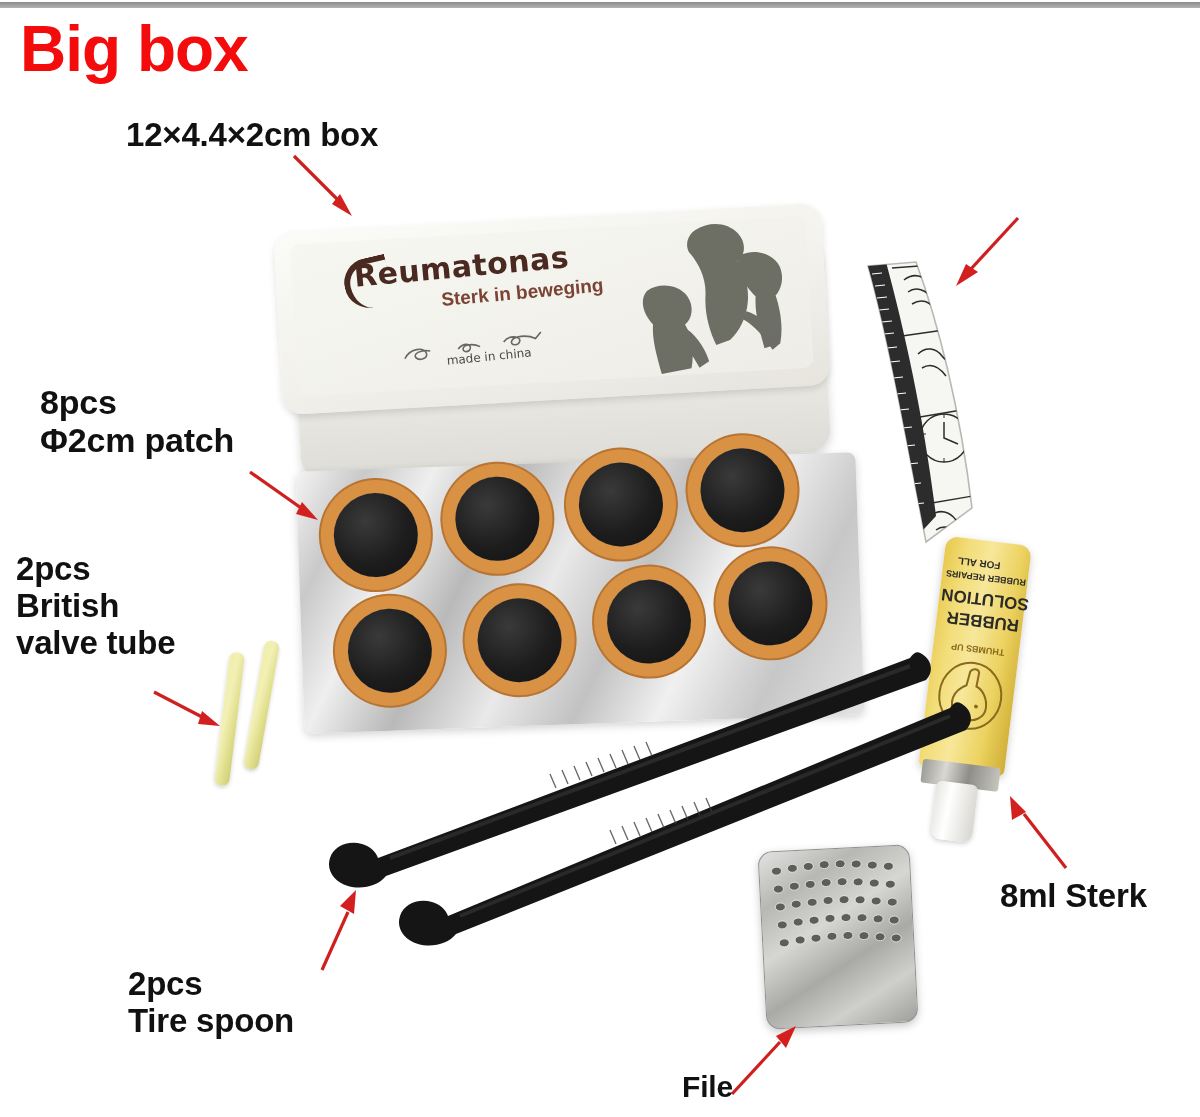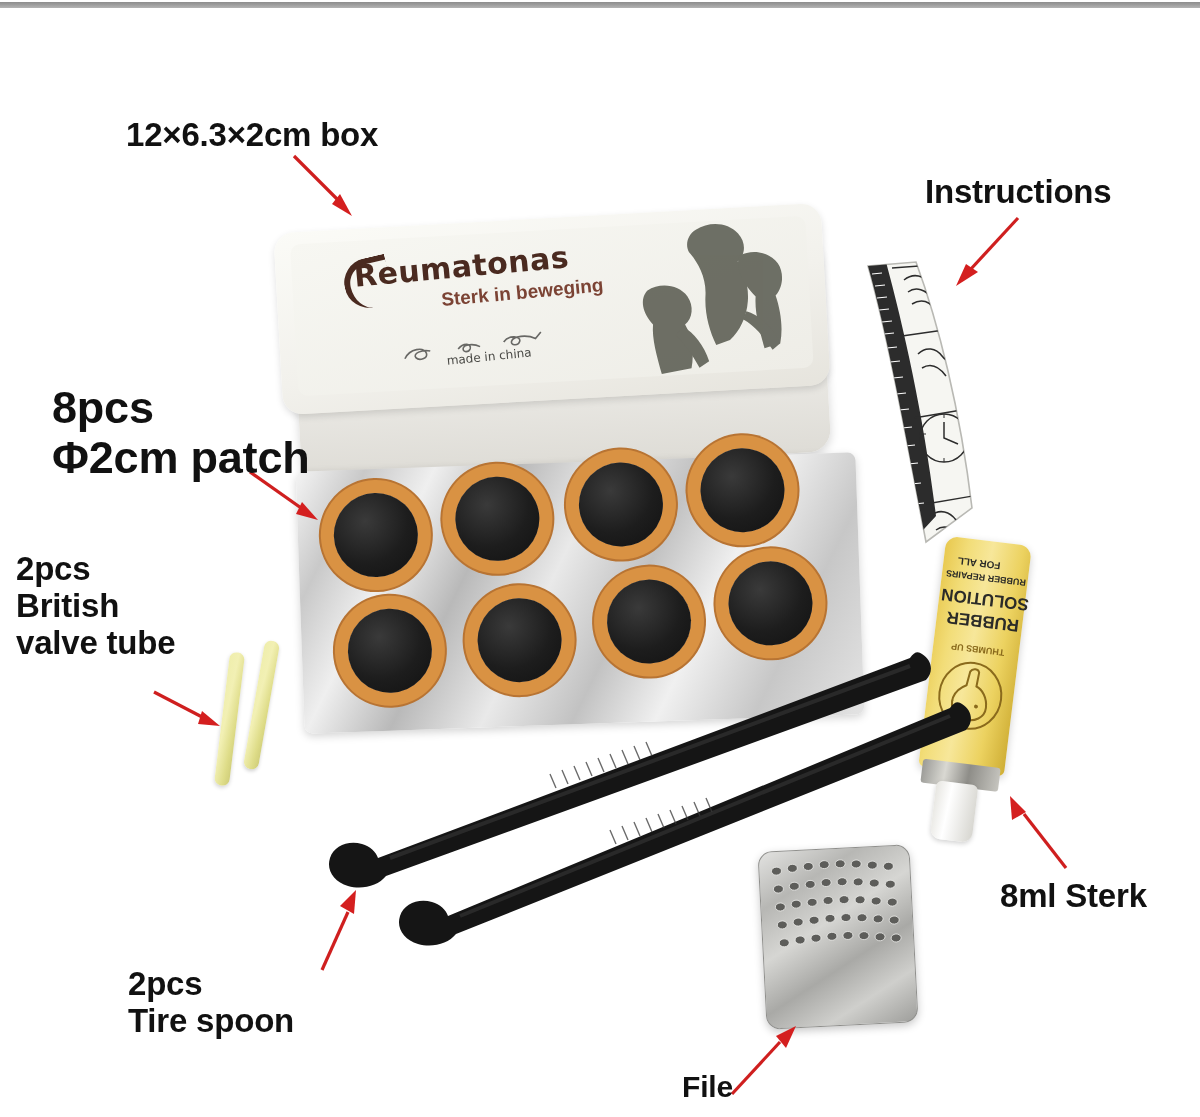--- a/index.html
+++ b/index.html
@@ -34,21 +34,21 @@
     letter-spacing: -0.2px;
   }
   #lbl-title {
     left: 20px; top: 14px;
     color: #f40c0c;
     font-size: 64px;
     font-weight: 700;
     letter-spacing: -1px;
   }
   #lbl-box-size { left: 126px; top: 117px; font-size: 33px; }
-  #lbl-patch    { left: 52px;  top: 383px; font-size: 45px; font-weight: 600;}
+  #lbl-patch    { left: 40px;  top: 383px; font-size: 34px; font-weight: 600;}
   #lbl-valve    { left: 16px;  top: 551px; font-size: 33px; font-weight: 600;}
   #lbl-spoon    { left: 128px; top: 966px; font-size: 33px; font-weight: 600;}
   #lbl-instr    { left: 925px; top: 174px; font-size: 33px; font-weight: 600;}
   #lbl-glue     { left: 1000px;top: 878px; font-size: 33px; font-weight: 600;}
   #lbl-file     { left: 682px; top: 1070px;font-size: 30px; font-weight: 600;}
 
   
   .arrow { position: absolute; overflow: visible; }
 
   
@@ -452,32 +452,32 @@
   <svg class="arrow" style="left:990px; top:786px; width:90px; height:90px;" viewBox="0 0 90 90">
     <line x1="76" y1="82" x2="34" y2="28" stroke="#cf1f1f" stroke-width="3.2"></line>
     <path d="M20,10 L22,34 L36,26 Z" fill="#d41f1f"></path>
   </svg>
 
   <svg class="arrow" style="left:718px; top:1022px; width:90px; height:80px;" viewBox="0 0 90 80">
     <line x1="14" y1="72" x2="62" y2="20" stroke="#cf1f1f" stroke-width="3.2"></line>
     <path d="M78,4 L58,14 L68,26 Z" fill="#d41f1f"></path>
   </svg>
 
-
-  <div class="label" id="lbl-box-size">12×6.3×2cm box</div>
+  <div class="label" id="lbl-title">Big box</div>
+
+  <div class="label" id="lbl-box-size">12×4.4×2cm box</div>
 
   <div class="label" id="lbl-patch">8pcs
 Φ2cm patch</div>
 
   <div class="label" id="lbl-valve">2pcs
 British
 valve tube</div>
 
   <div class="label" id="lbl-spoon">2pcs
 Tire spoon</div>
 
-  <div class="label" id="lbl-instr">Instructions</div>
 
   <div class="label" id="lbl-glue">8ml Sterk</div>
 
   <div class="label" id="lbl-file">File</div>
 
 </div>
 
 </body></html>

